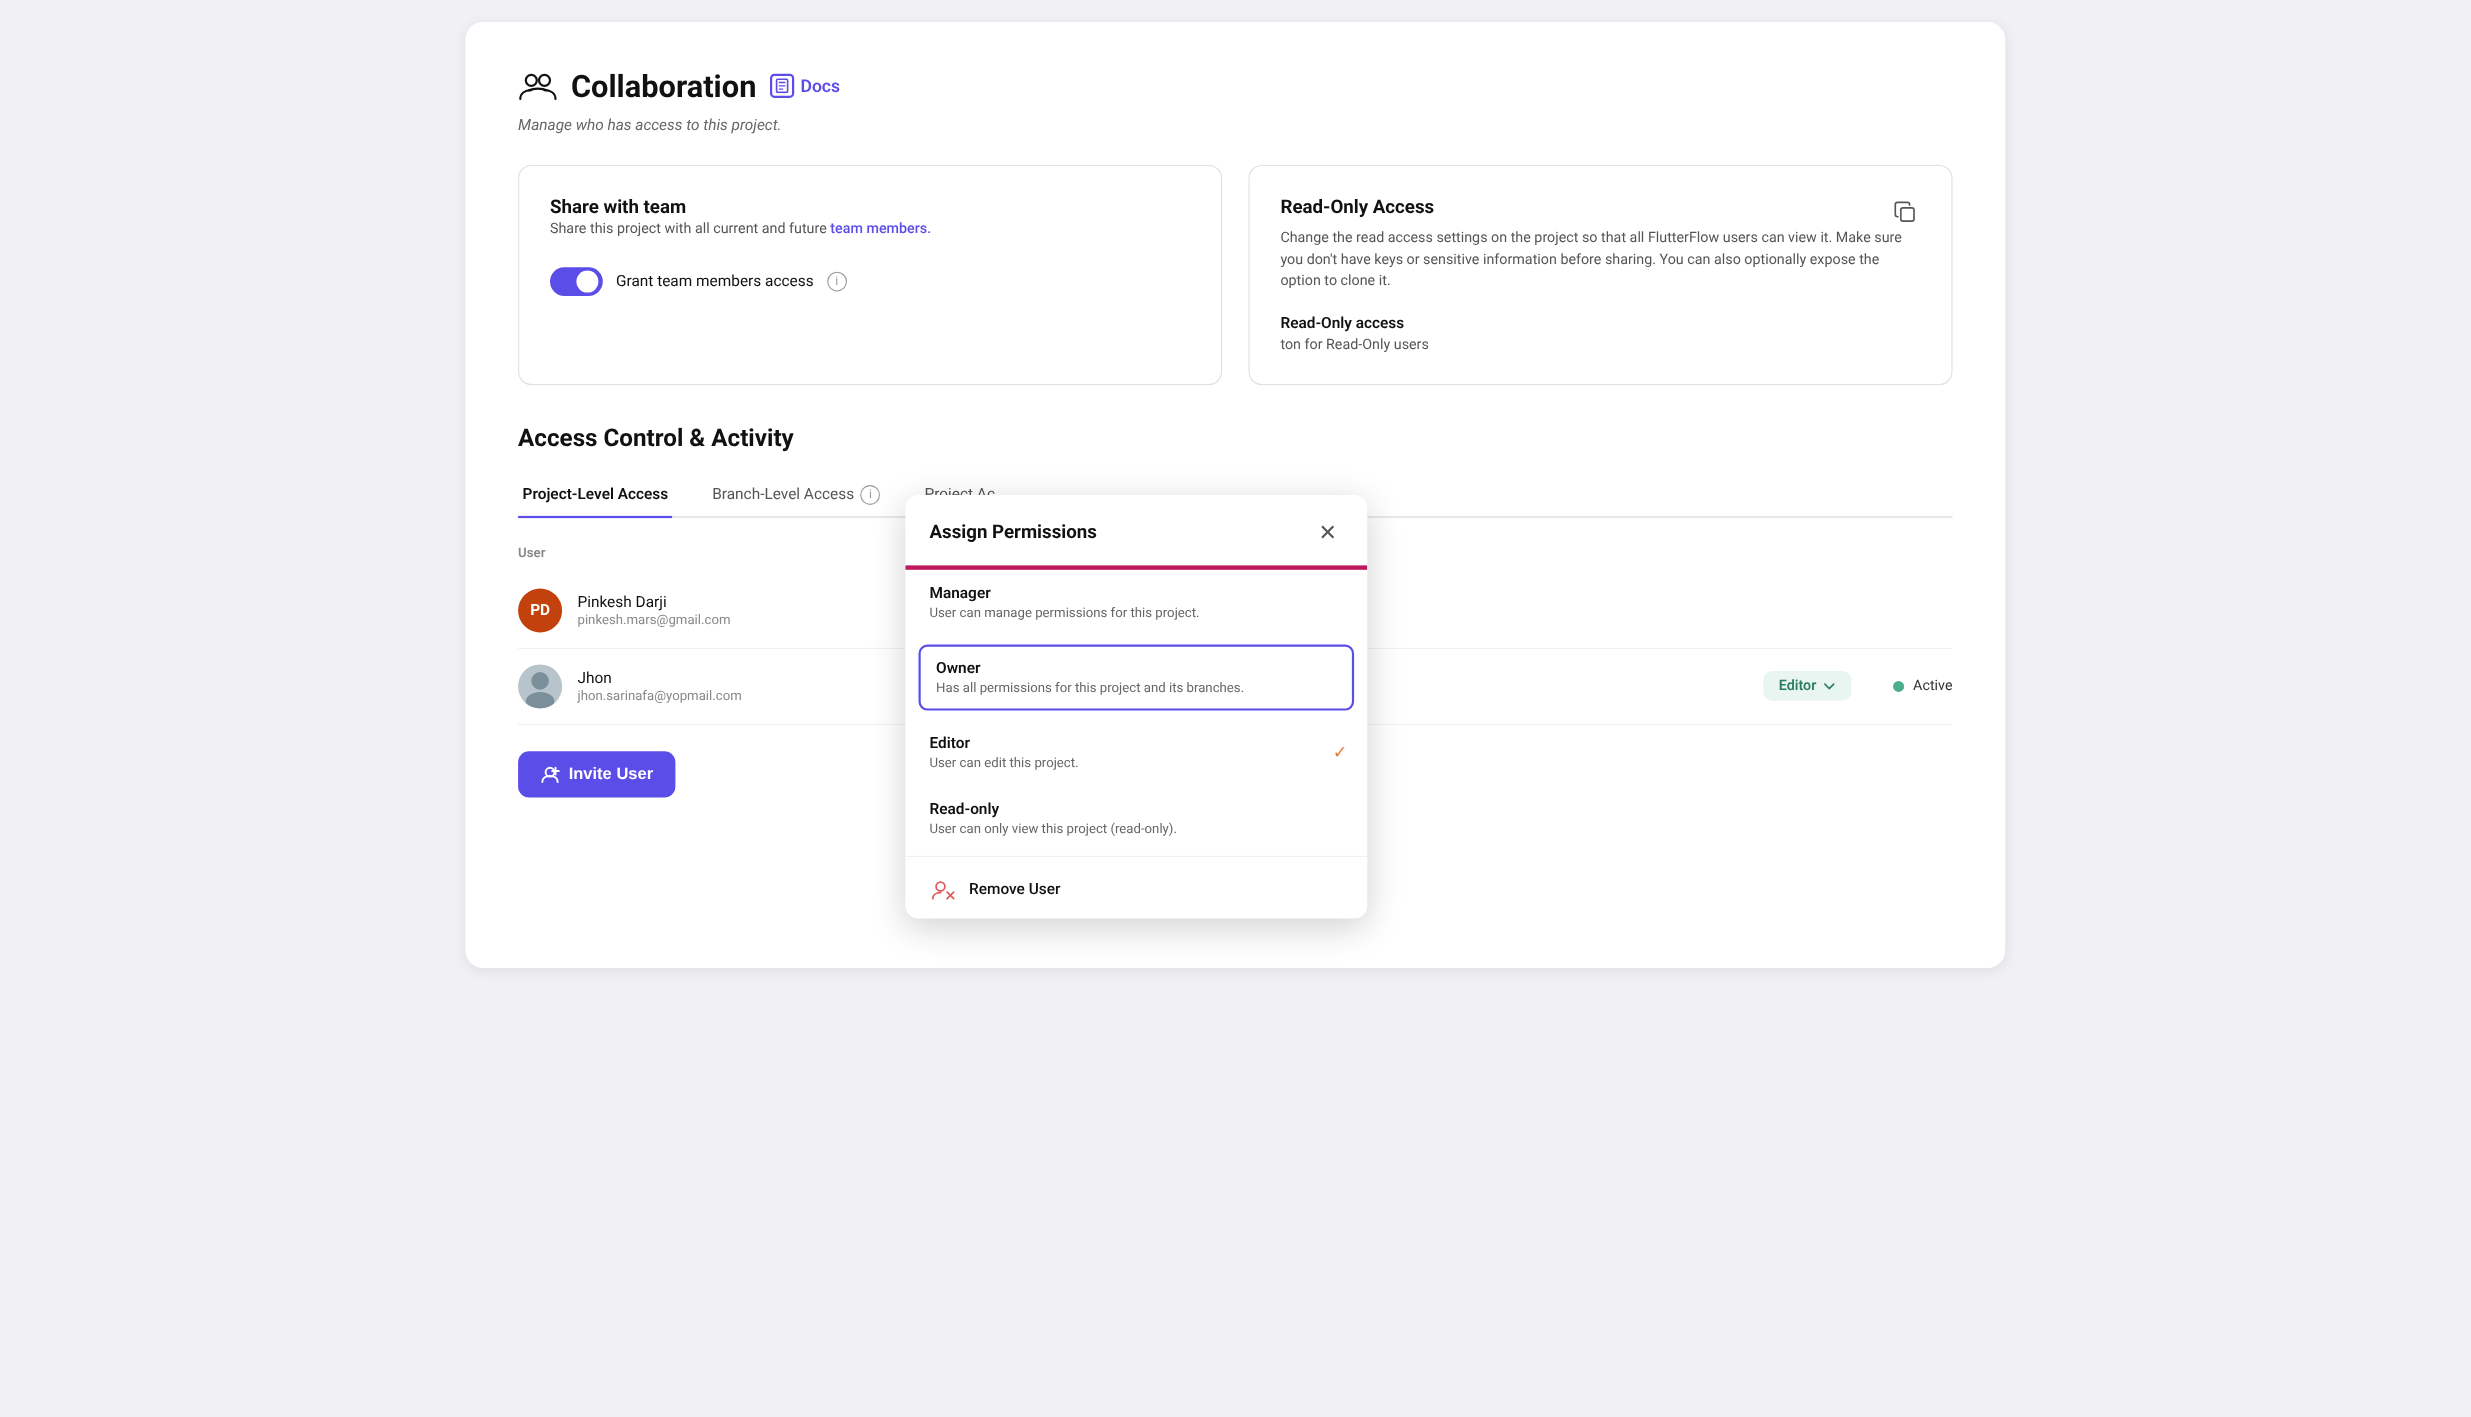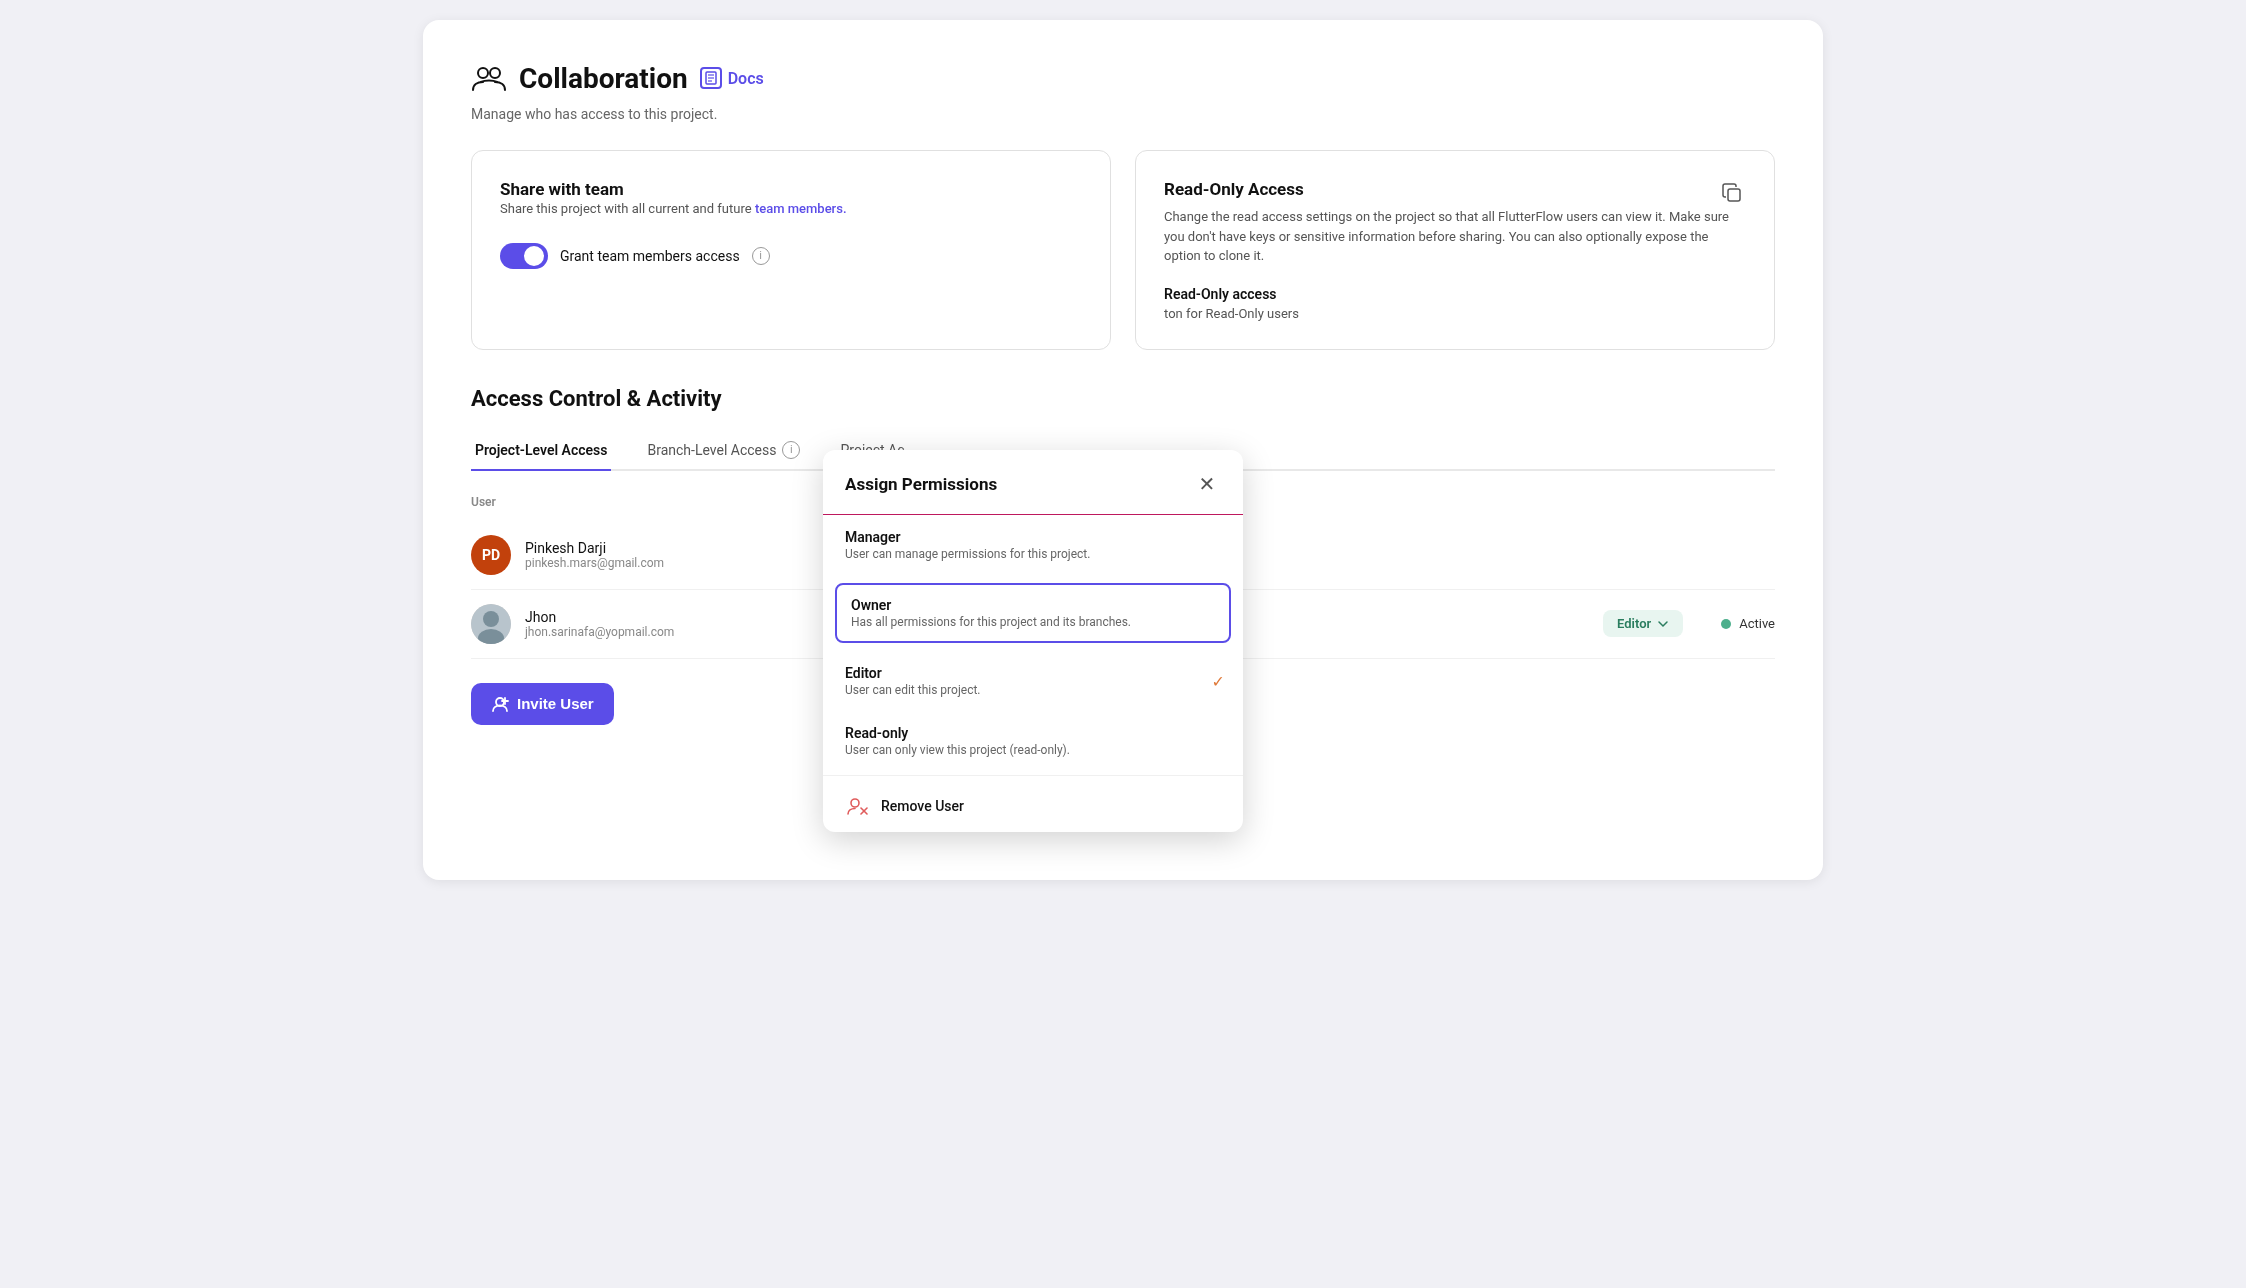--- a/index.html
+++ b/index.html
@@ -52,20 +52,21 @@
       border: 2px solid #5b4de8;
       border-radius: 4px;
       display: flex;
       align-items: center;
       justify-content: center;
     }
     .page-subtitle {
       font-size: 14px;
       color: #666;
       margin-bottom: 28px;
+      font-style: italic;
     }
     .cards-row {
       display: grid;
       grid-template-columns: 1fr 1fr;
       gap: 24px;
       margin-bottom: 36px;
     }
     .card {
       border: 1.5px solid #e0e0e0;
       border-radius: 12px;
@@ -259,21 +260,21 @@
       box-shadow: 0 8px 32px rgba(0,0,0,0.18);
       z-index: 100;
       padding: 0;
       overflow: hidden;
     }
     .dropdown-header {
       display: flex;
       align-items: center;
       justify-content: space-between;
       padding: 20px 22px 16px;
-      border-bottom: 1px solid #be185d;
+      border-bottom: 4px solid #be185d;
     }
     .dropdown-title {
       font-size: 17px;
       font-weight: 700;
       color: #111;
     }
     .close-btn {
       background: none;
       border: none;
       cursor: pointer;

